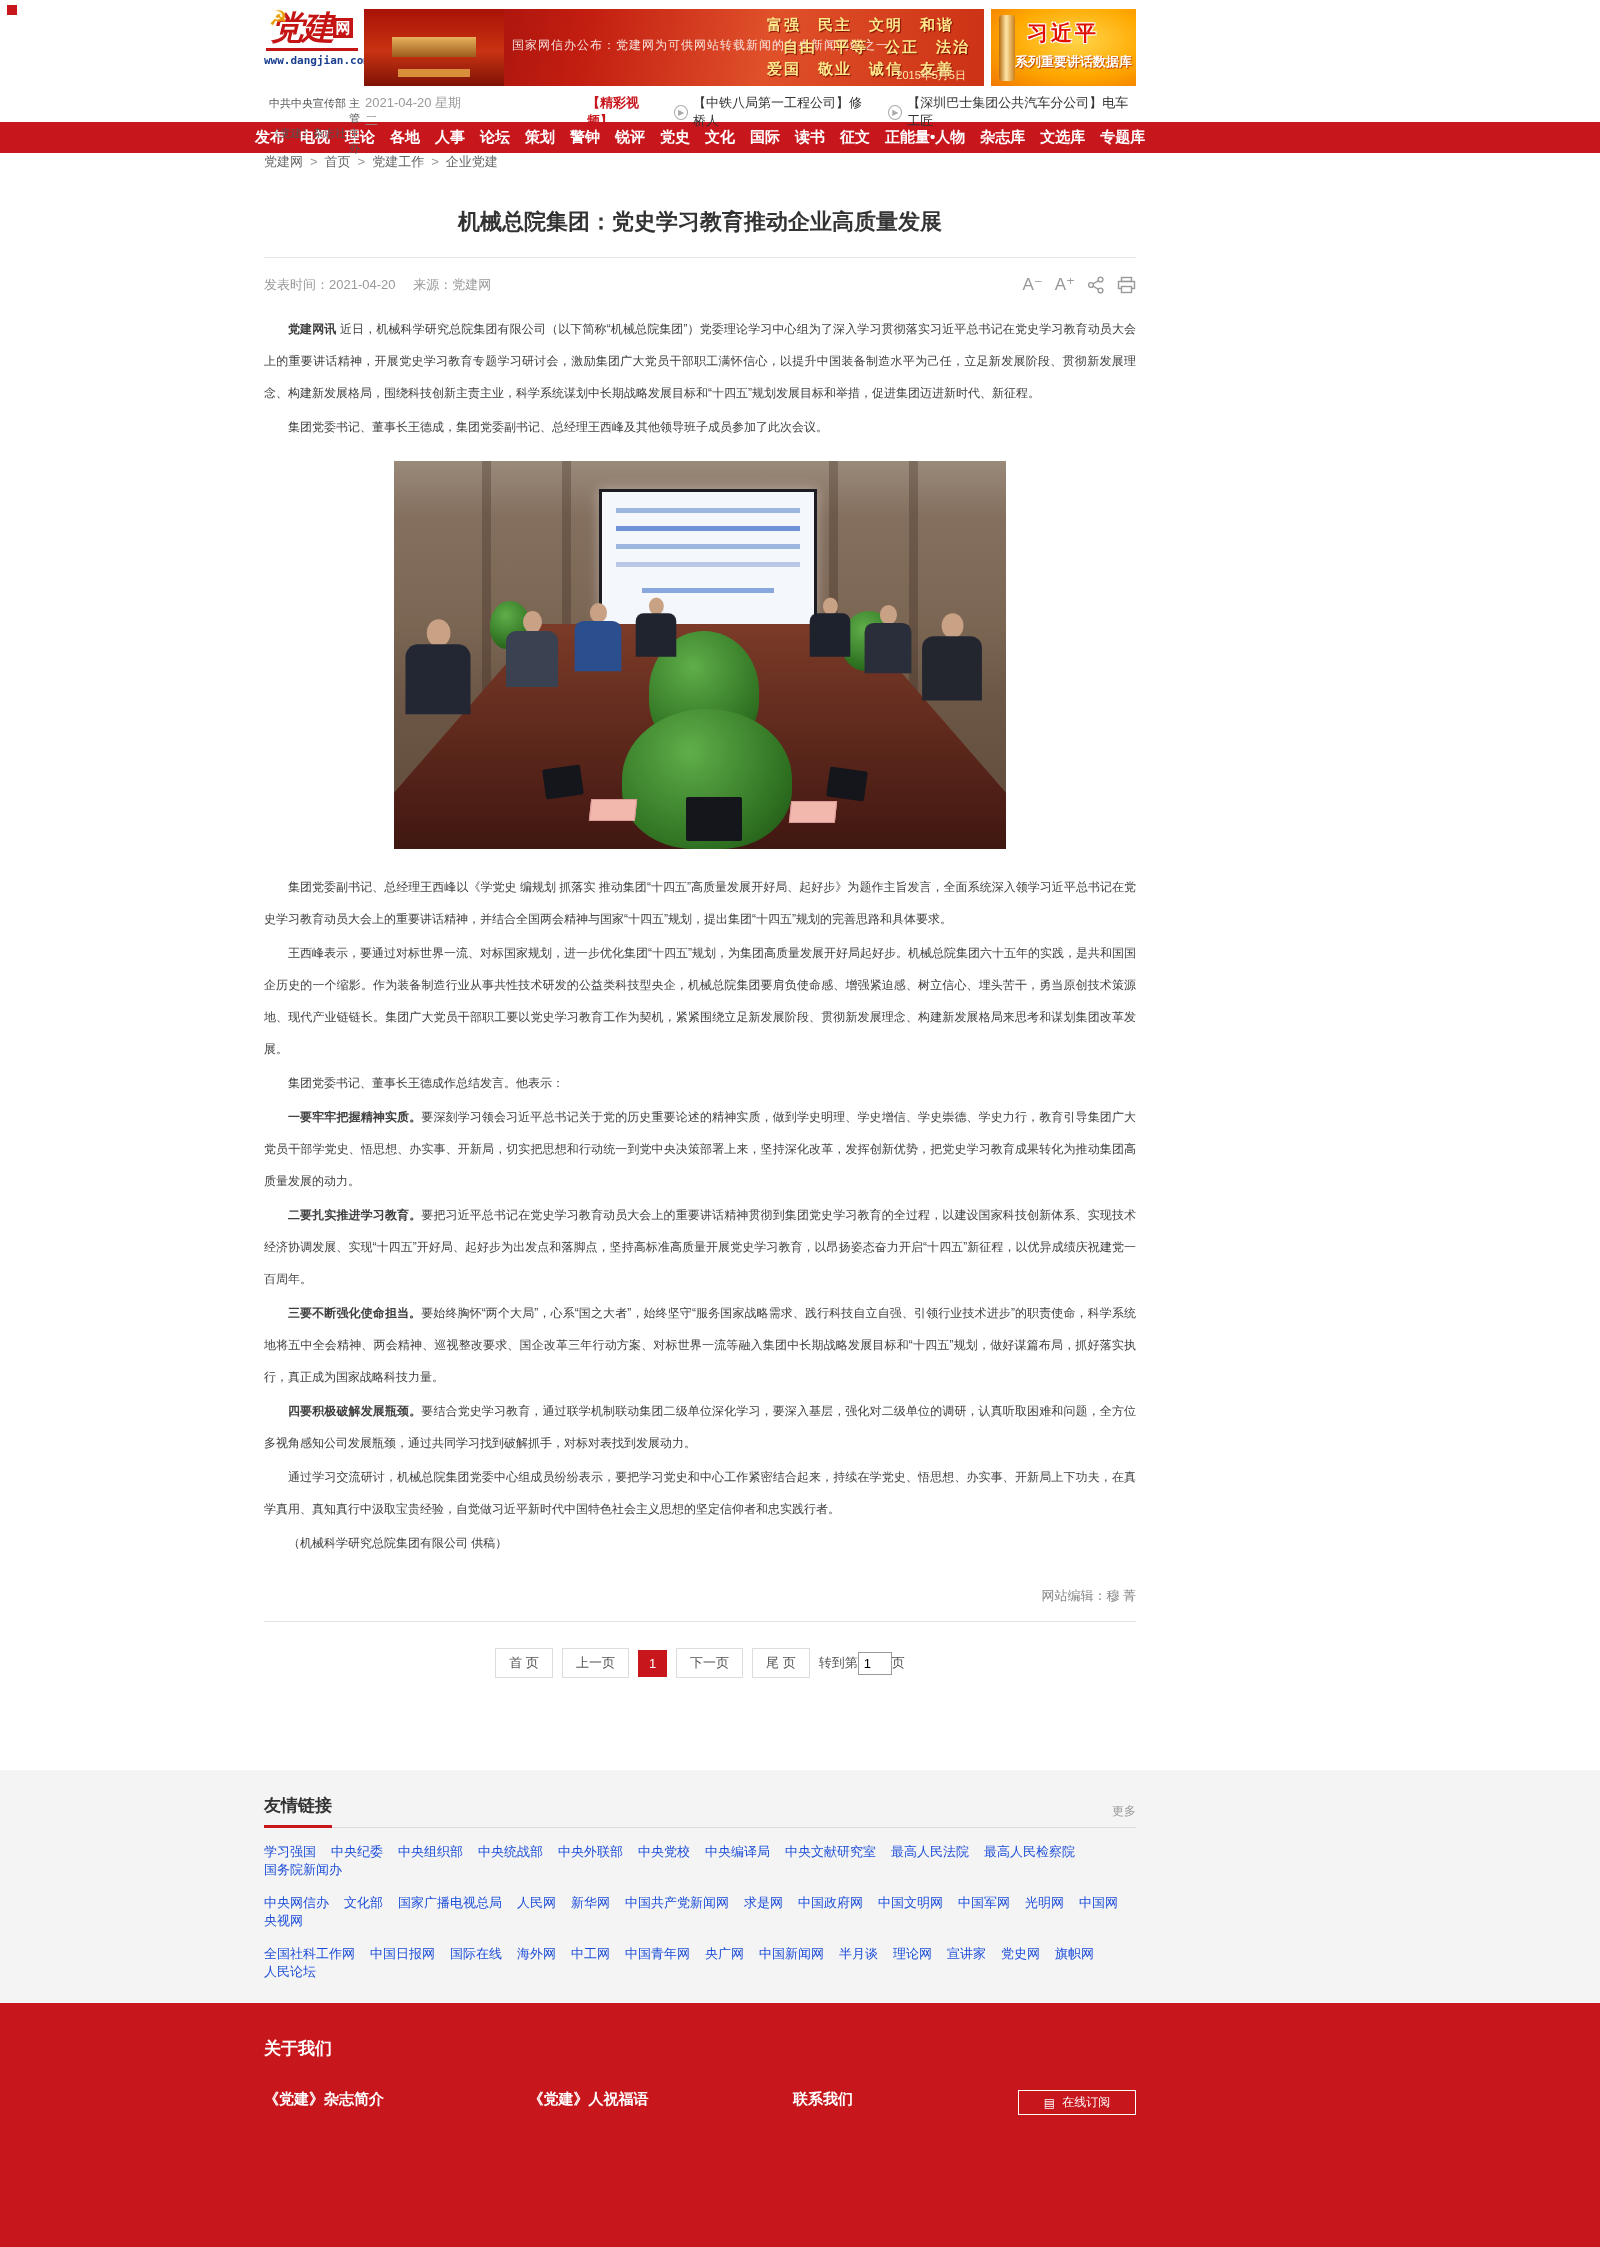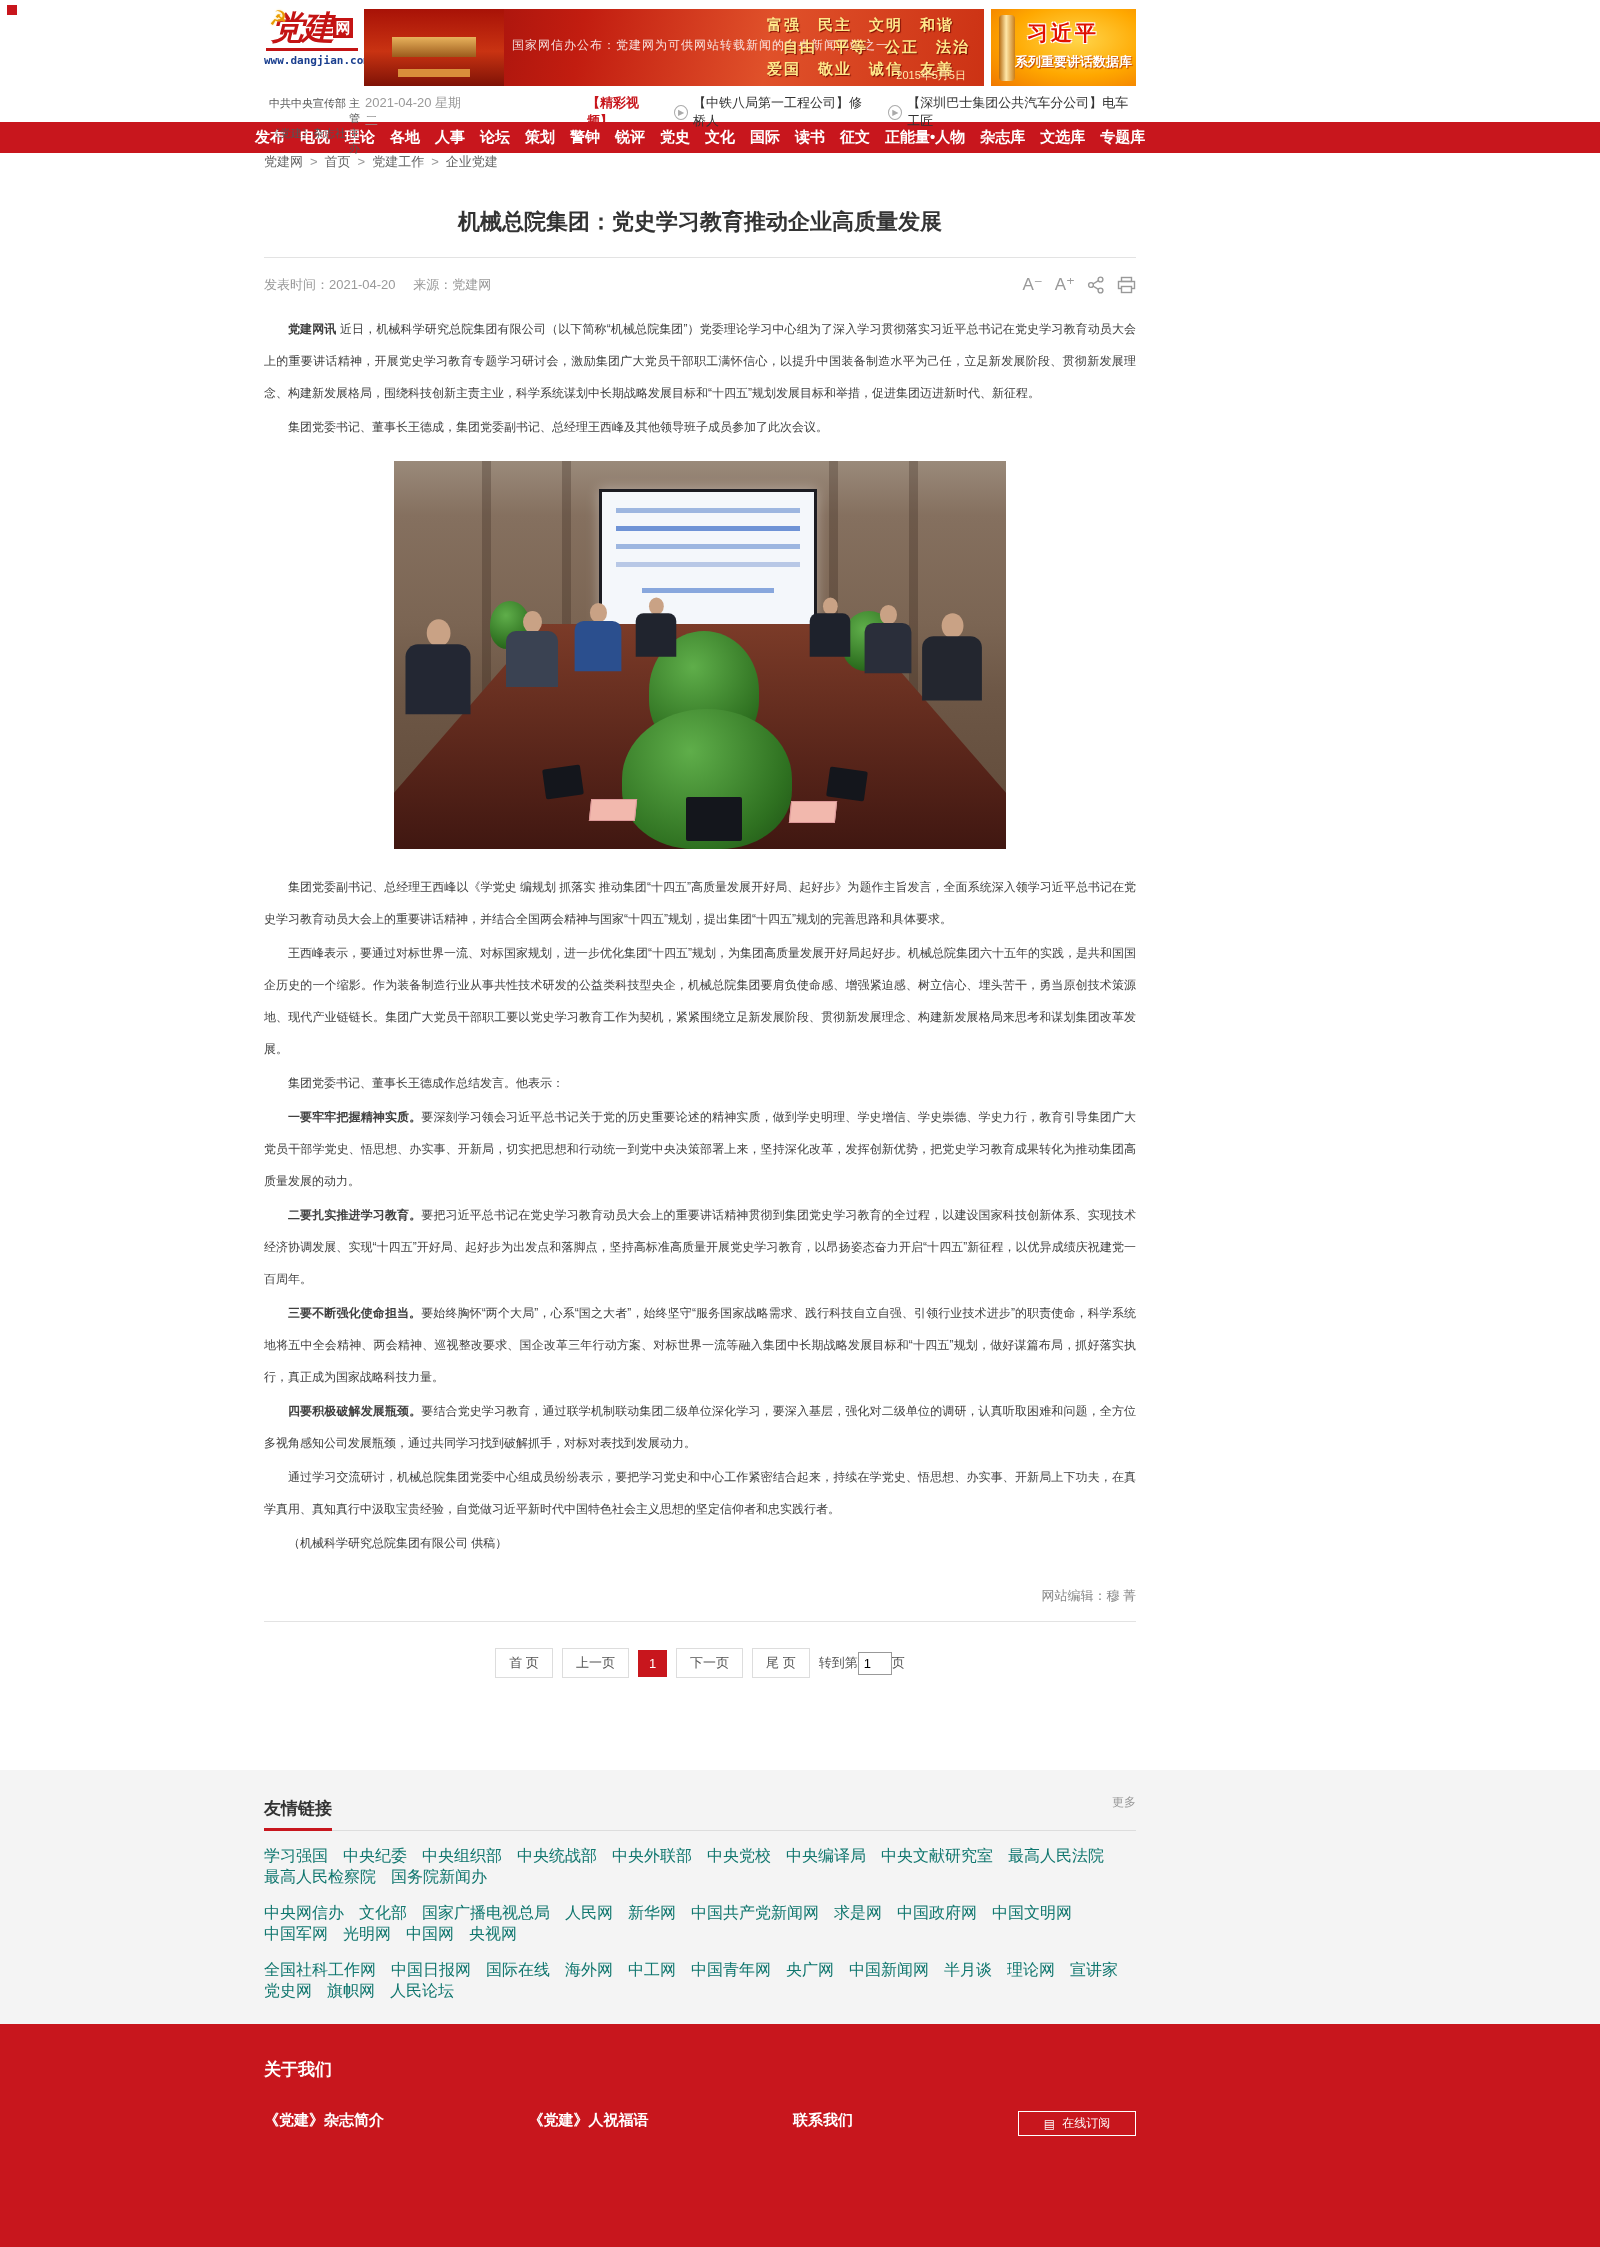--- a/index.html
+++ b/index.html
@@ -86,23 +86,23 @@
   .pagination { display:flex; justify-content:center; align-items:center; gap:9px; padding:26px 0 40px; font-size:13px; color:#555; }
   .page-btn { border:1px solid #ddd; padding:5px 13px; cursor:pointer; background:#fff; white-space:nowrap; }
   .page-current { background:#c8161d; border:1px solid #c8161d; color:#fff; padding:5px 10px; }
   .goto { display:flex; align-items:center; }
   .goto input { width:34px; height:23px; border:1px solid #999; font-size:13px; text-align:left; padding-left:5px; }
 
   
   .friends { background:#f4f4f4; padding:24px 0 22px; margin-top:52px; }
   .friends-head { display:flex; justify-content:space-between; align-items:flex-end; }
   .friends-title { font-size:17px; font-weight:bold; color:#333; padding-bottom:8px; border-bottom:3px solid #c8161d; }
-  .friends-more { font-size:12px; color:#999; cursor:pointer; padding-bottom:20px; }
+  .friends-more { font-size:12px; color:#999; cursor:pointer; padding-bottom:8px; }
   .friends-rule { border-bottom:1px solid #ddd; margin-top:-1px; }
-  .friends-row { display:flex; flex-wrap:wrap; column-gap:15px; font-size:16px; color:#0f766e; margin-top:15px; }
+  .friends-row { display:flex; flex-wrap:wrap; column-gap:15px; font-size:13px; color:#1d4ed8; margin-top:15px; }
   .friend-link { cursor:pointer; white-space:nowrap; }
 
   
   .footer { background:#c8161d; color:#fff; margin-top:0; padding:34px 0 30px; min-height:335px; }
   .footer-about { font-size:17px; font-weight:bold; margin-bottom:30px; }
   .footer-cols { display:flex; }
   .fcol h4 { font-size:15px; font-weight:bold; margin-bottom:14px; }
   .fcol-1 { width:218px; margin-right:60px; }
   .fcol-2 { width:218px; margin-right:60px; }
   .fcol-3 { width:240px; }

